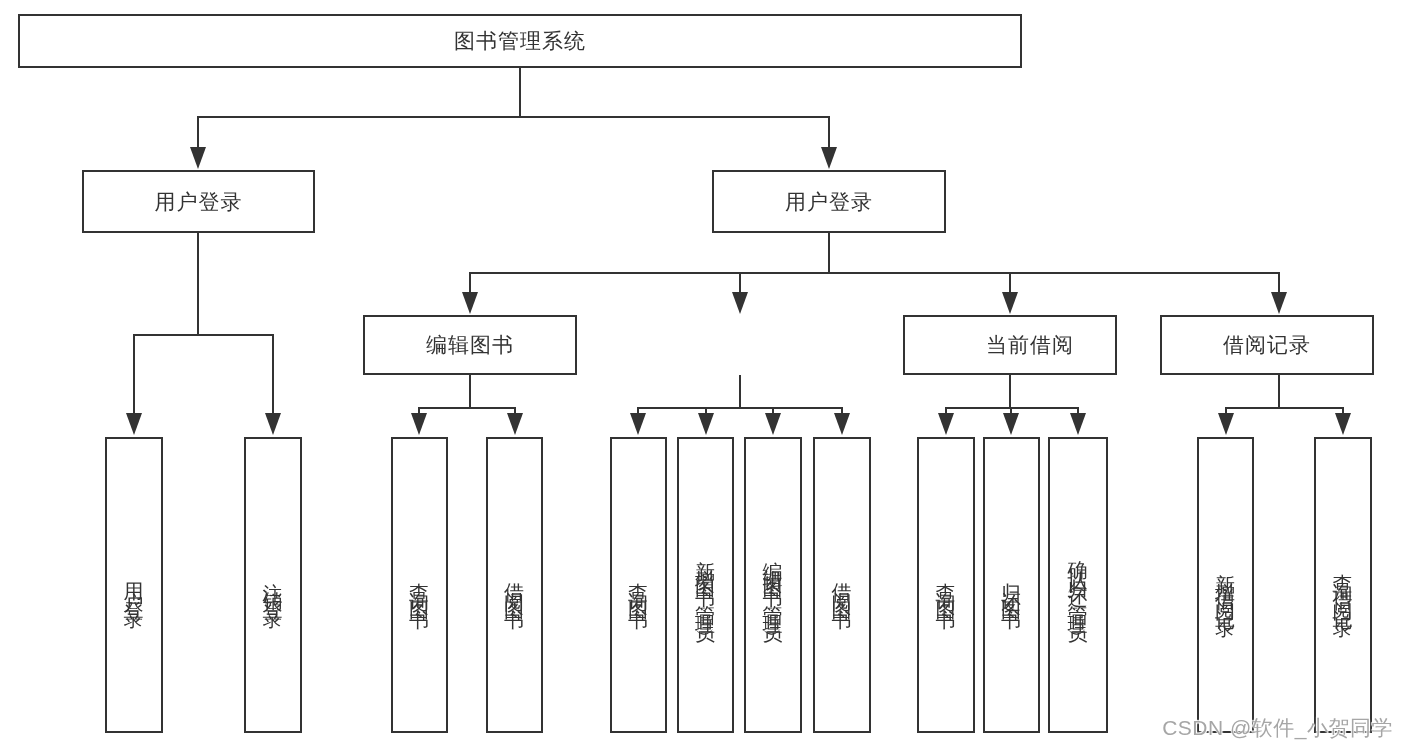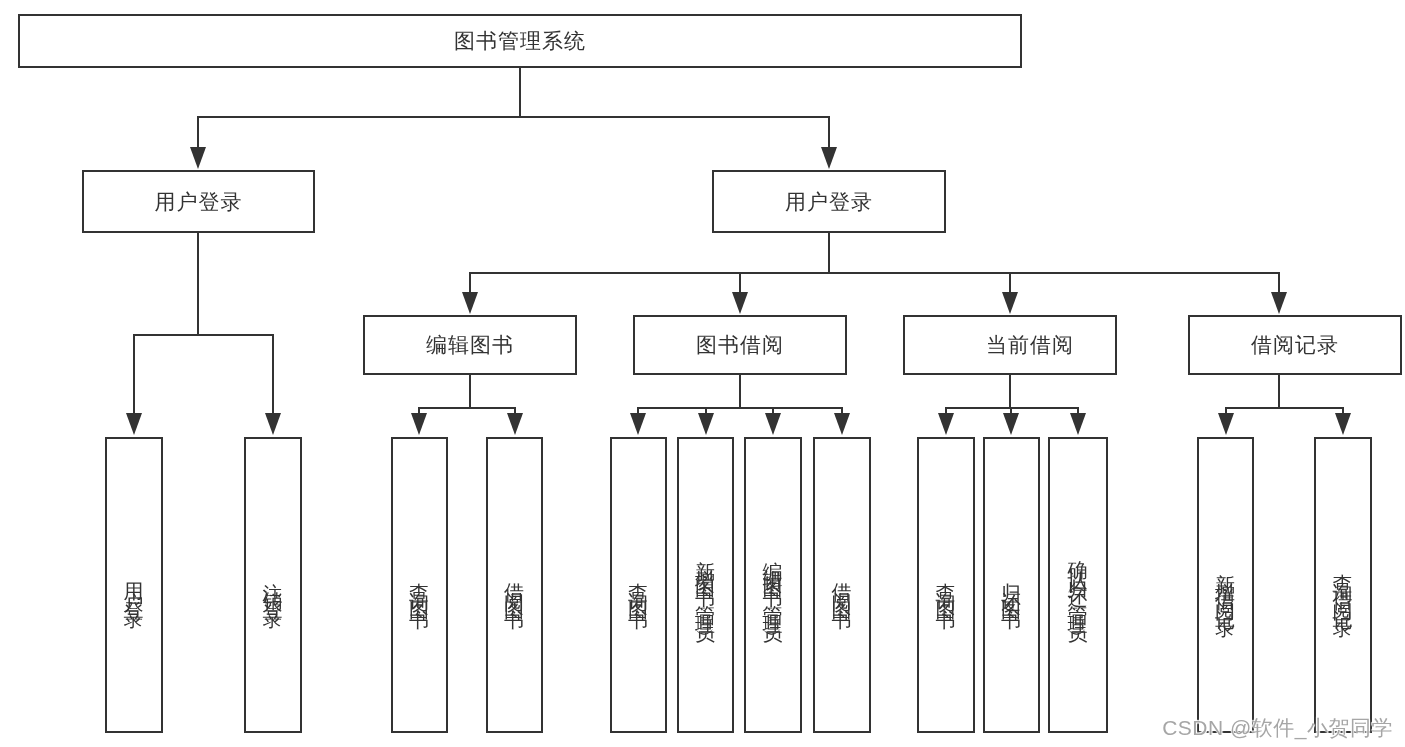--- a/index.html
+++ b/index.html
@@ -132,27 +132,24 @@
   <div class="box hbox" style="left:82px;top:170px;width:233px;height:63px;">
     <span>用户登录</span>
   </div>
   <div class="box hbox" style="left:712px;top:170px;width:234px;height:63px;">
     <span>用户登录</span>
   </div>
 
   <div class="box hbox" style="left:363px;top:315px;width:214px;height:60px;">
     <span>编辑图书</span>
   </div>
-  <div class="box hbox" style="left:633px;top:315px;width:214px;height:60px;">
-    <span>图书借阅</span>
-  </div>
   <div class="box hbox" style="left:903px;top:315px;width:214px;height:60px;padding-left:40px;">
     <span>当前借阅</span>
   </div>
-  <div class="box hbox" style="left:1188px;top:315px;width:214px;height:60px;">
+  <div class="box hbox" style="left:1160px;top:315px;width:214px;height:60px;">
     <span>借阅记录</span>
   </div>
 
   <div class="box leaf" style="left:105px;width:58px;">
     <span>用户登录</span>
   </div>
   <div class="box leaf" style="left:244px;width:58px;">
     <span>注销登录</span>
   </div>
 

